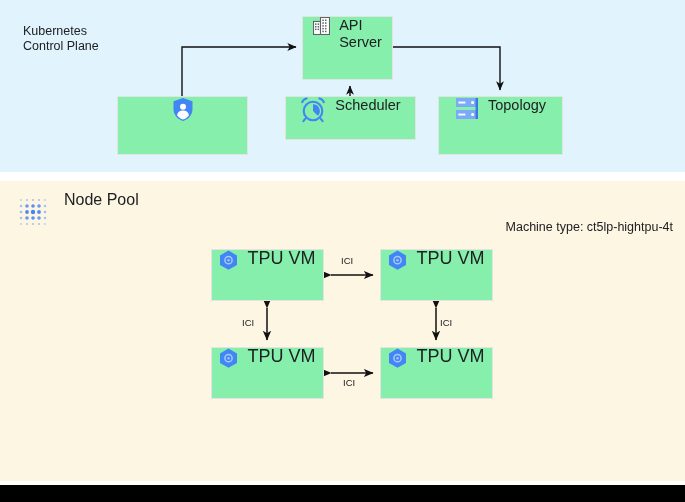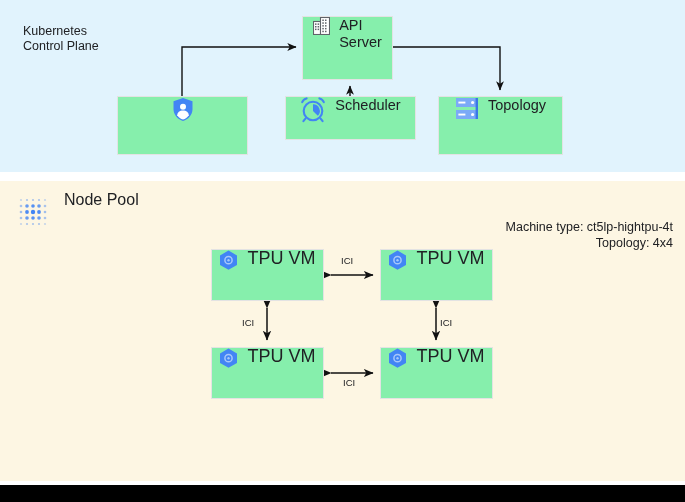--- a/index.html
+++ b/index.html
@@ -270,21 +270,20 @@
       <circle cx="17" cy="29" r="1.1" opacity="0.45"></circle>
       <circle cx="23" cy="29" r="1.1" opacity="0.45"></circle>
       <circle cx="29" cy="29" r="1.1" opacity="0.3"></circle>
     </g>
   </svg>
 
   <div class="section-label" id="node-pool-label">Node Pool</div>
 
   <div id="machine-info">
     <div>Machine type: ct5lp-hightpu-4t</div>
-    <div>Topology: 4x4</div>
   </div>
 
   <svg class="connectors" id="ici-connectors" viewBox="0 0 685 502">
     <defs>
       <marker id="arrowStart" markerWidth="7" markerHeight="7" refX="6.2" refY="3.2" orient="auto" markerUnits="strokeWidth">
         <path d="M0,0.4 L6.6,3.2 L0,6 L1.7,3.2 Z" fill="#111111"></path>
       </marker>
       <marker id="arrowEnd" markerWidth="7" markerHeight="7" refX="6.2" refY="3.2" orient="auto" markerUnits="strokeWidth">
         <path d="M0,0.4 L6.6,3.2 L0,6 L1.7,3.2 Z" fill="#111111"></path>
       </marker>

